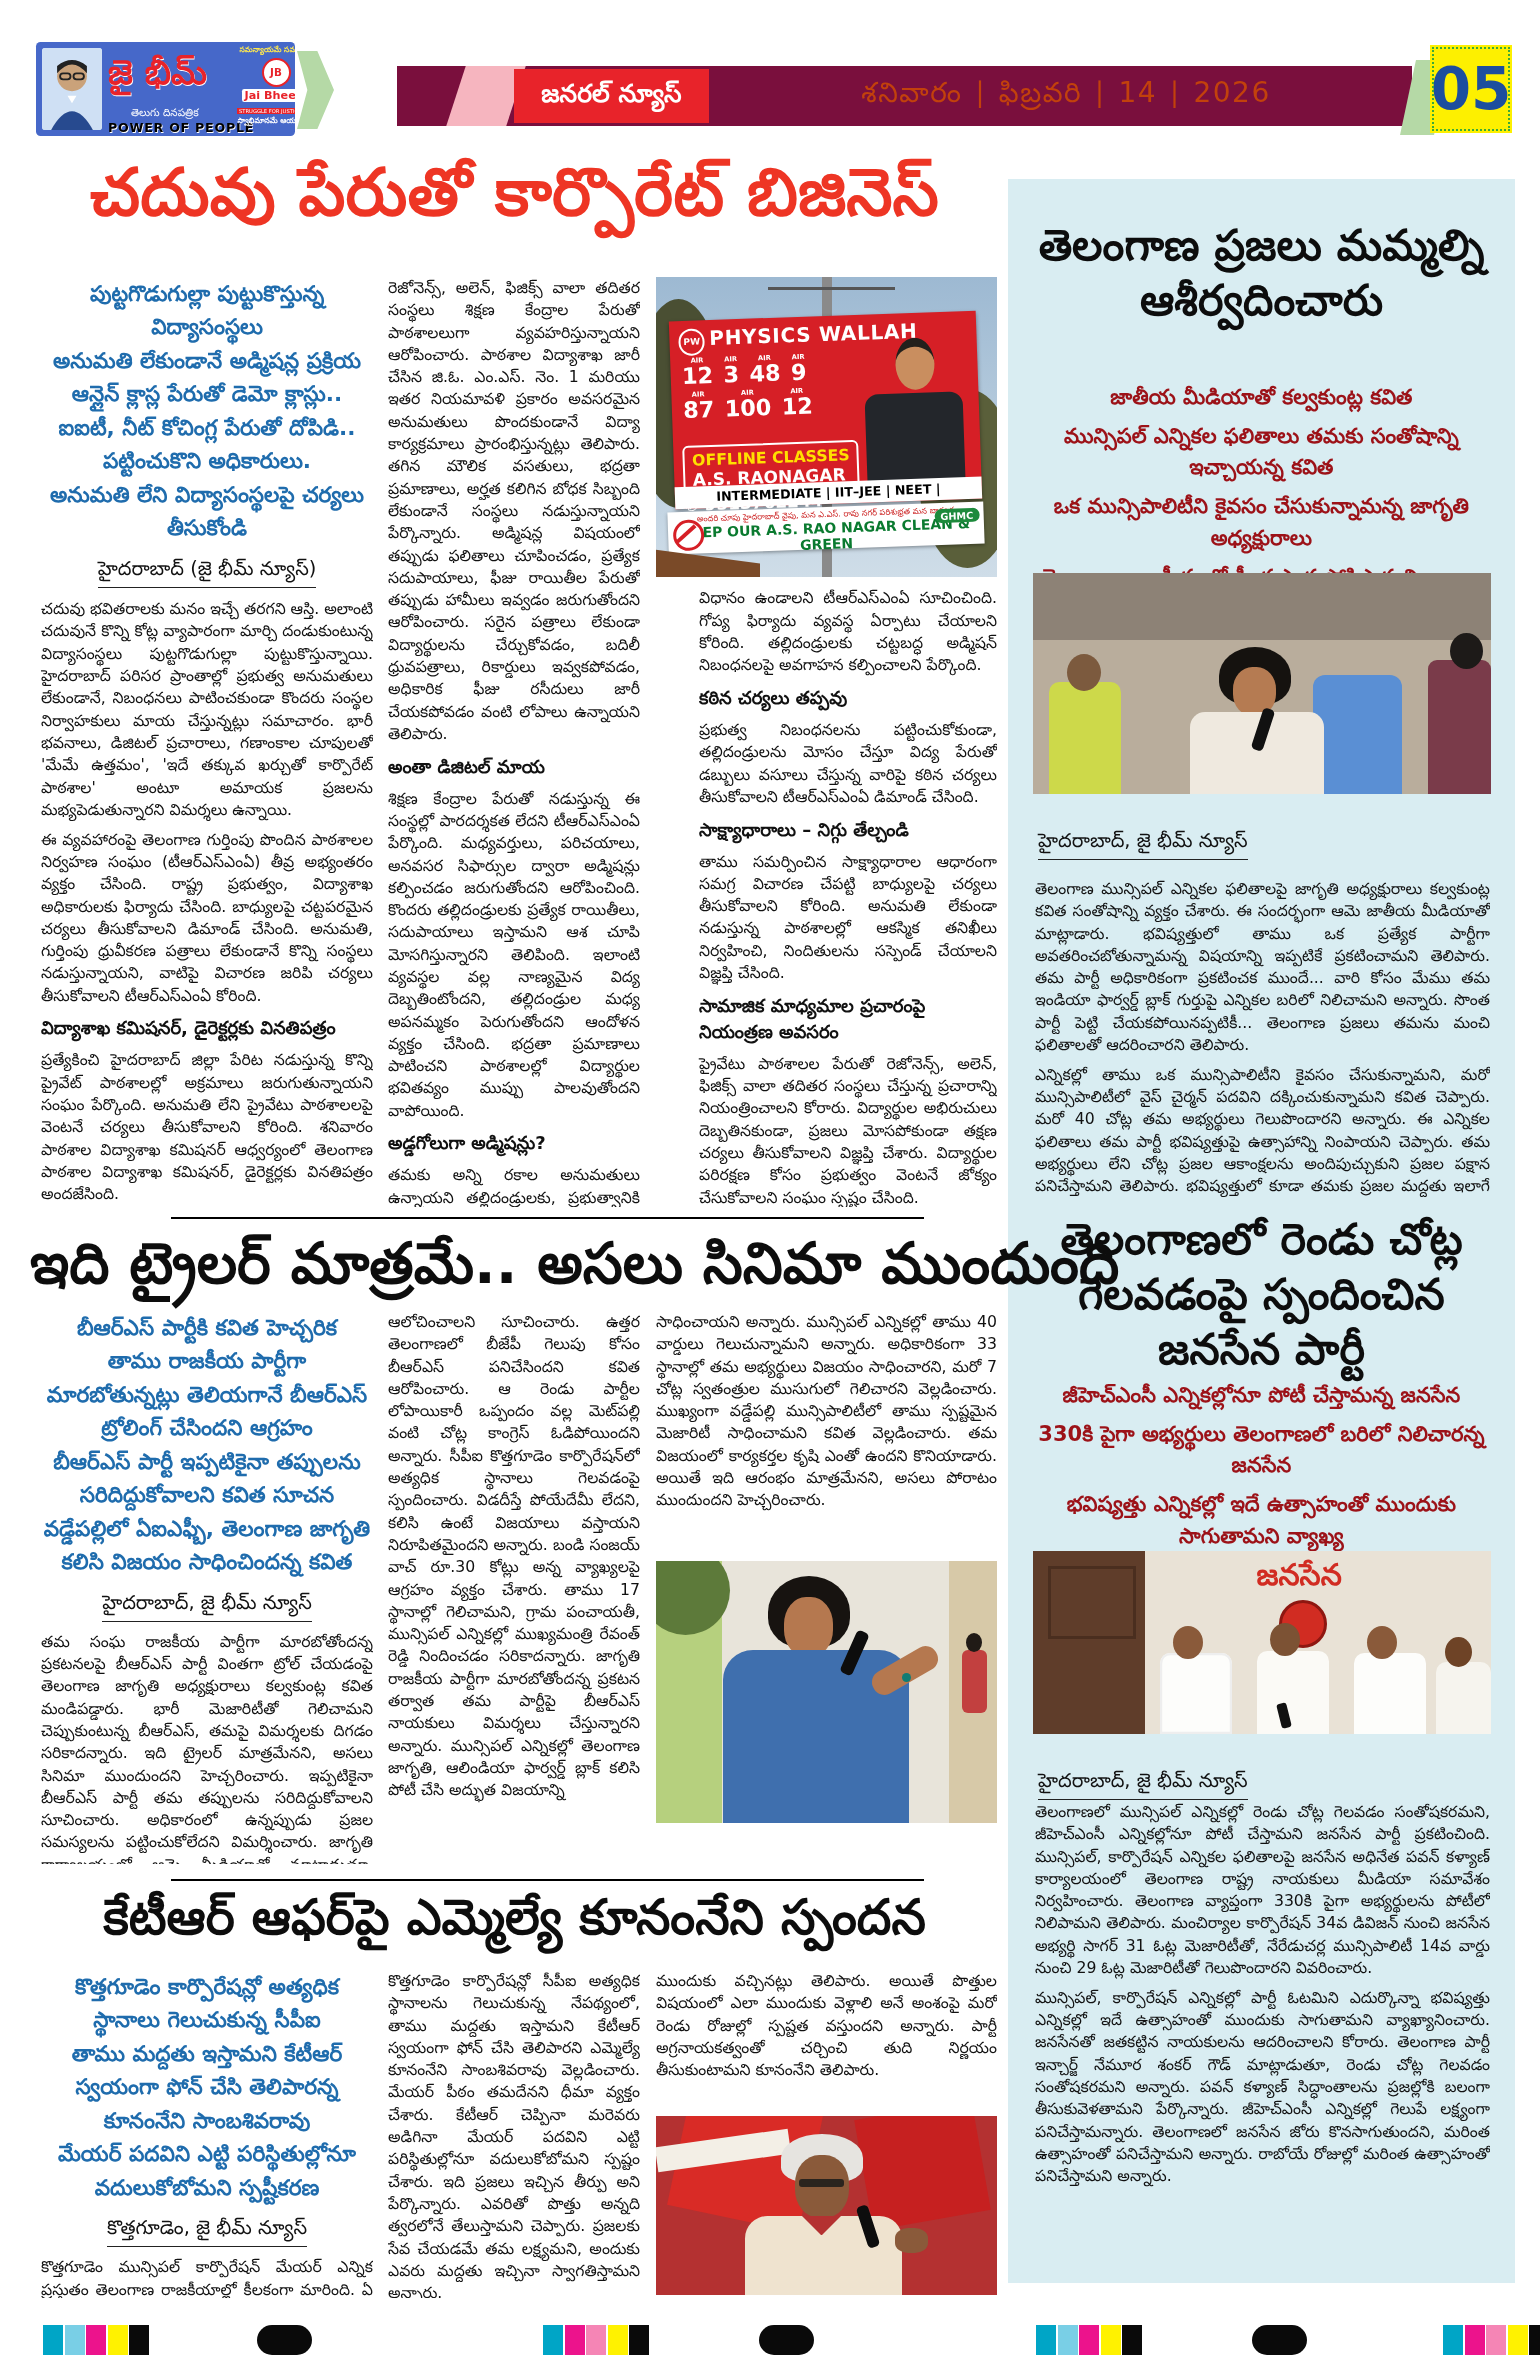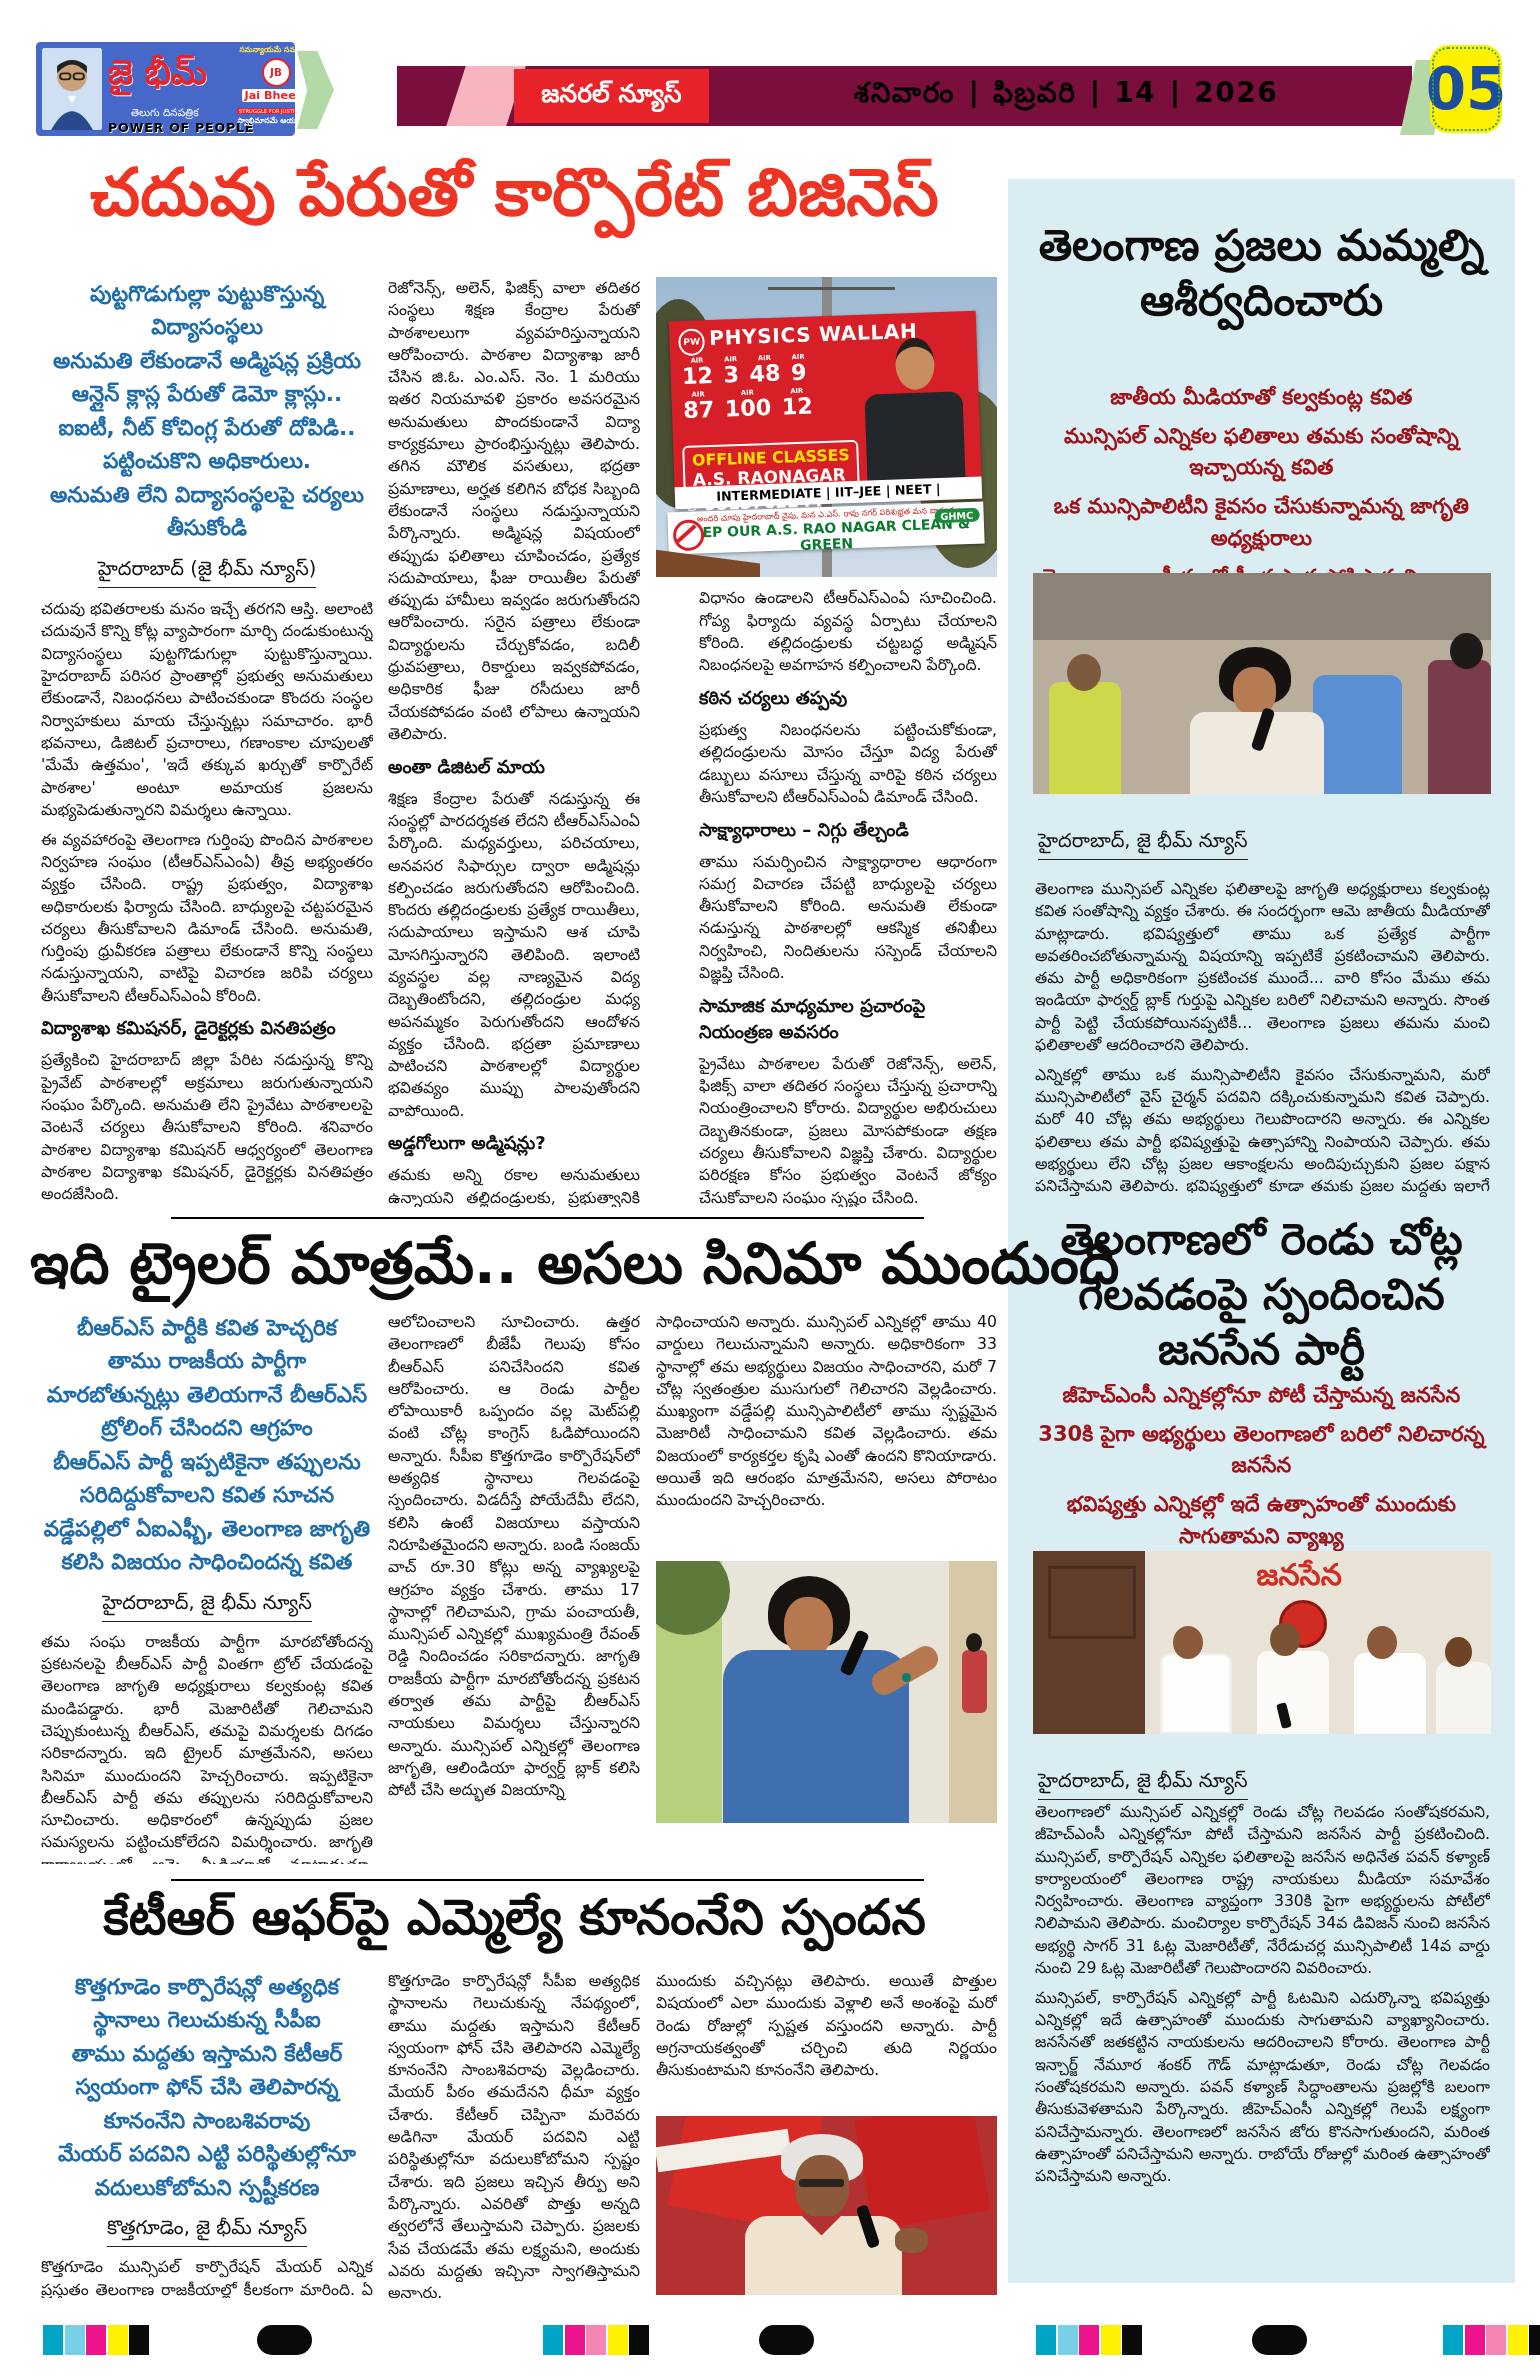--- a/index.html
+++ b/index.html
@@ -4,21 +4,21 @@
 <style>
   html,body{margin:0;padding:0;background:#e9e9e9;}
   #page{position:relative;width:1541px;height:2377px;background:#ffffff;overflow:hidden;
         font-family:"DejaVu Sans","Liberation Sans",sans-serif;color:#111;}
   .abs{position:absolute;}
   
   .maroon-bar{background:#7a0f3d;}
   .pink-notch{background:#f6b5bf;transform:skewX(-18deg);}
   .section-box{background:#e8232a;color:#fff;font-weight:bold;font-size:25px;
                display:flex;align-items:center;justify-content:center;}
-  .date-text{color:#000000;font-weight:bold;font-size:28px;display:flex;align-items:center;justify-content:center;letter-spacing:1.5px;}
+  .date-text{color:#c2410c;font-weight:normal;font-size:28px;display:flex;align-items:center;justify-content:center;letter-spacing:1.5px;}
   .green-accent{background:#b5d9a6;transform:skewX(-12deg);}
   .pagenum-box{background:#fdf000;outline:2.2px dotted #3aa93a;outline-offset:-4.5px;
                display:flex;align-items:center;justify-content:center;
                color:#1d4e9e;font-size:58px;font-weight:900;}
   .logo-box{background:#4668c9;border-radius:4.5px;overflow:hidden;}
   .logo-portrait{position:absolute;left:6px;top:6px;width:60px;height:82px;background:#dfe9f7;border-radius:3px;overflow:hidden;}
   .logo-title{position:absolute;left:72px;top:10.4px;font-size:34px;font-weight:900;color:#e8232a;text-shadow:0.7px 0.7px 0 #fff;}
   .logo-sub{position:absolute;left:95px;top:64px;font-size:10.4px;color:#fff;}
   .logo-power{position:absolute;left:72px;top:78px;font-size:12.7px;font-weight:900;color:#000000;text-shadow:0.7px 0.7px 0 #fff;letter-spacing:0.7px;}
   .logo-right{position:absolute;left:188px;top:3px;width:104px;height:88px;text-align:center;}
@@ -71,21 +71,21 @@
 </head>
 <body>
 
 <div id="page">
 
   <div class="abs maroon-bar" style="left:397px;top:66px;width:1015px;height:60px;"></div>
   <div class="abs pink-notch" style="left:456px;top:66px;width:60px;height:60px;"></div>
   <div class="abs section-box" style="left:514px;top:69px;width:195px;height:54px;">జనరల్ న్యూస్</div>
   <div class="abs date-text" style="left:738px;top:66px;width:656px;height:60px;">శనివారం ∣ ఫిబ్రవరి ∣ 14 ∣ 2026</div>
   <div class="abs green-accent" style="left:1408px;top:60px;width:34px;height:75px;"></div>
-  <div class="abs pagenum-box" style="left:1430px;top:45px;width:72px;height:88px;border-radius:18px;">05</div>
+  <div class="abs pagenum-box" style="left:1430px;top:45px;width:82px;height:88px;">05</div>
 
   <div class="abs logo-box" style="left:36px;top:42px;width:259px;height:94px;">
     <div class="logo-portrait">
       <svg width="60" height="82" viewBox="0 0 80 110">
         <rect width="80" height="110" fill="#cfe0f4"></rect>
         <circle cx="40" cy="38" r="20" fill="#caa27a"></circle>
         <path d="M20 34 q20 -24 40 0 l0 -10 q-20 -16 -40 0 z" fill="#222"></path>
         <rect x="24" y="34" width="14" height="8" rx="4" fill="none" stroke="#222" stroke-width="2.5"></rect>
         <rect x="42" y="34" width="14" height="8" rx="4" fill="none" stroke="#222" stroke-width="2.5"></rect>
         <path d="M12 110 q28 -50 56 0 z" fill="#274a8f"></path>

